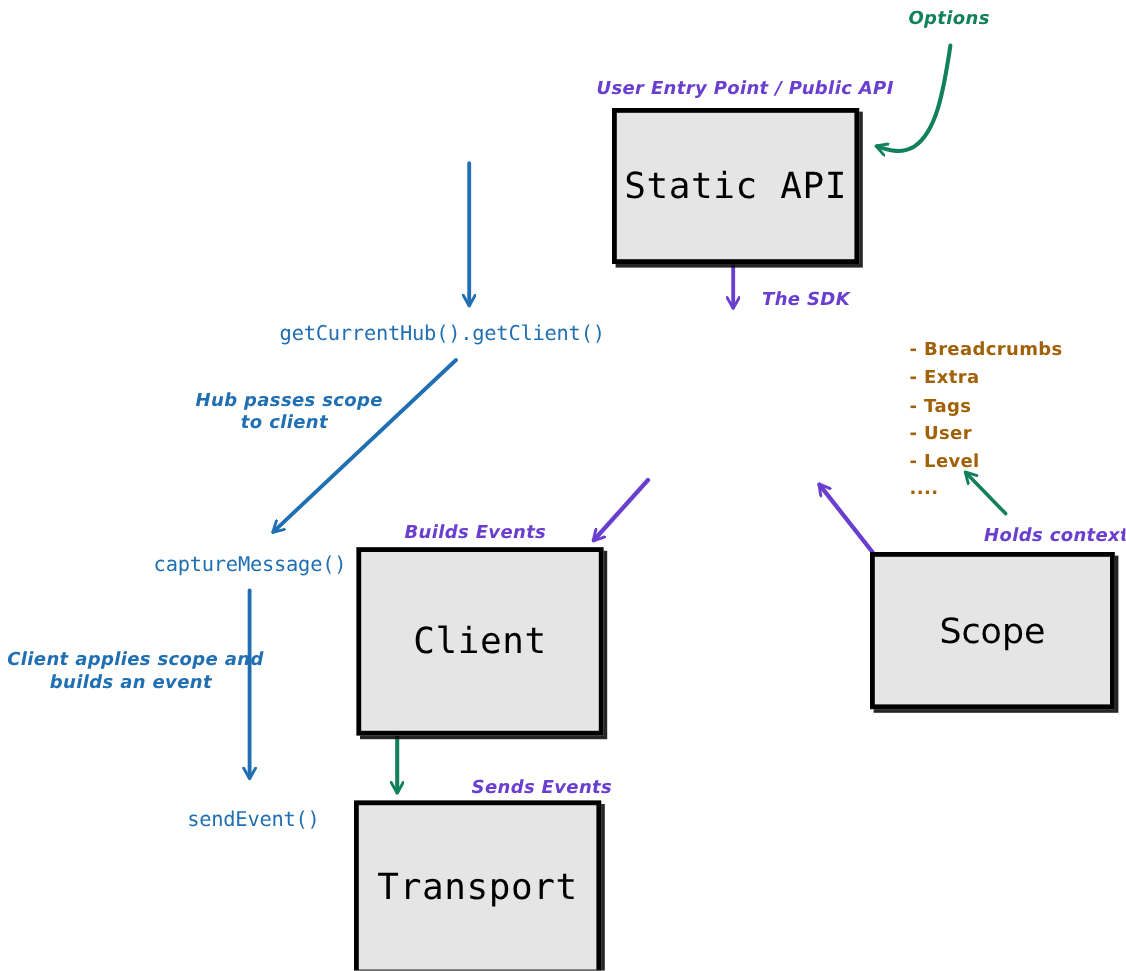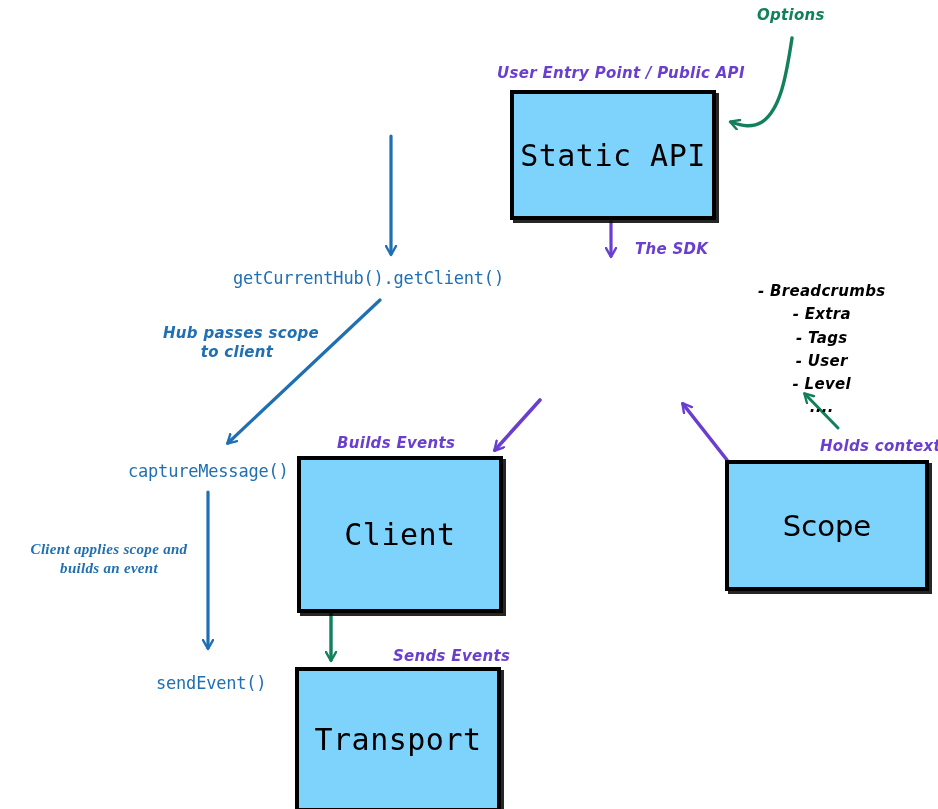--- a/index.html
+++ b/index.html
@@ -21,21 +21,21 @@
     top: 0;
     width: 938px;
     height: 809px;
     pointer-events: none;
   }
 
   
   .node {
     position: absolute;
     box-sizing: border-box;
-    background: #7dd3fc;
+    background: #e5e5e5;
     border: 4px solid #000000;
     display: flex;
     align-items: center;
     justify-content: center;
     box-shadow: 3px 3px 0 rgba(0,0,0,0.85);
   }
   .node-label {
     font-family: "DejaVu Sans Mono", "Liberation Mono", monospace;
     font-size: 30px;
     color: #000000;
@@ -77,26 +77,24 @@
   }
   .hand.purple { color: #6a3fcf; }
   .hand.green  { color: #12805c; }
   .hand.blue   { color: #1f6fb2; }
   .hand.center { text-align: center; }
 
   .list {
     position: absolute;
     font-family: "DejaVu Sans", "Liberation Sans", sans-serif;
     font-size: 15px;
-    font-style: italic;
     font-weight: 600;
-    color: #000000;
+    color: #a16207;
     line-height: 1.55;
     letter-spacing: 0.3px;
-    text-align: center;
   }
   .list div { white-space: nowrap; }
 </style>
 </head>
 <body>
 
 <div id="canvas">
 
   <svg id="vectors" viewBox="0 0 938 809">
     <defs>
@@ -187,21 +185,21 @@
     <div>- Level</div>
     <div>....</div>
   </div>
 
   <div class="annot hand purple" style="left:297px; top:434px;margin-left:40px;">Builds Events</div>
 
   <div class="annot hand purple" style="left:820px; top:437px;">Holds context</div>
 
   <div class="annot code" style="left:128px; top:461px;">captureMessage()</div>
 
-  <div class="annot hand blue center" style="left:6px; top:540px; width:206px;font-family:Liberation Serif, serif;">
+  <div class="annot hand blue center" style="left:6px; top:540px; width:206px;">
     <div>Client applies scope and</div>
     <div>builds an event</div>
   </div>
 
   <div class="annot hand purple" style="left:393px; top:647px;">Sends Events</div>
 
   <div class="annot code" style="left:156px; top:673px;">sendEvent()</div>
 
 </div>
 

